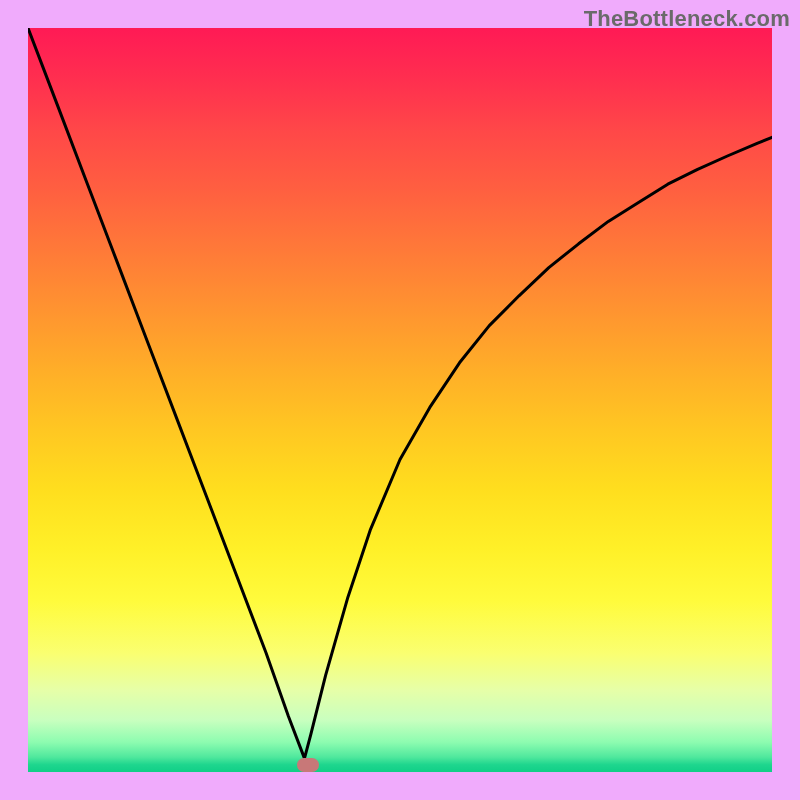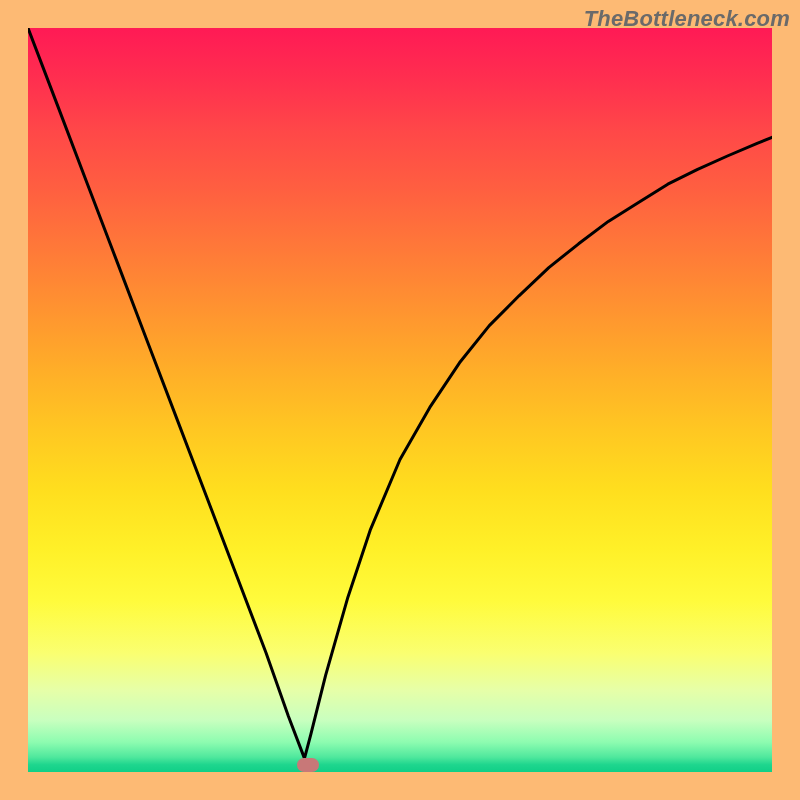--- a/index.html
+++ b/index.html
@@ -8,22 +8,21 @@
     width: 800px;
     height: 800px;
     background: #000;
     font-family: Arial, Helvetica, sans-serif;
     overflow: hidden;
   }
   .frame {
     position: relative;
     width: 800px;
     height: 800px;
-    background: #fdba74;
-    font-style: italic;
+    background: #f0abfc;
   }
   .watermark {
     position: absolute;
     top: 6px;
     right: 10px;
     color: #6a6a6a;
     font-size: 22px;
     font-weight: 600;
     letter-spacing: 0.2px;
     z-index: 10;

